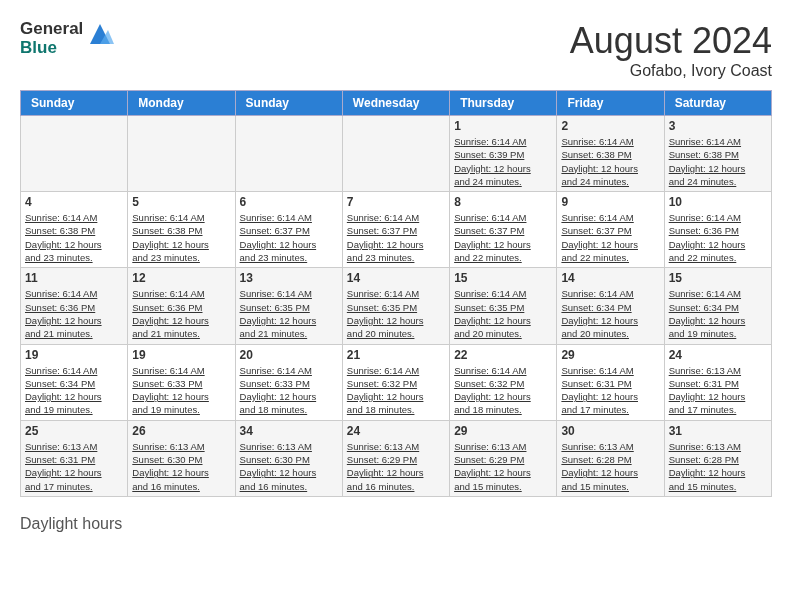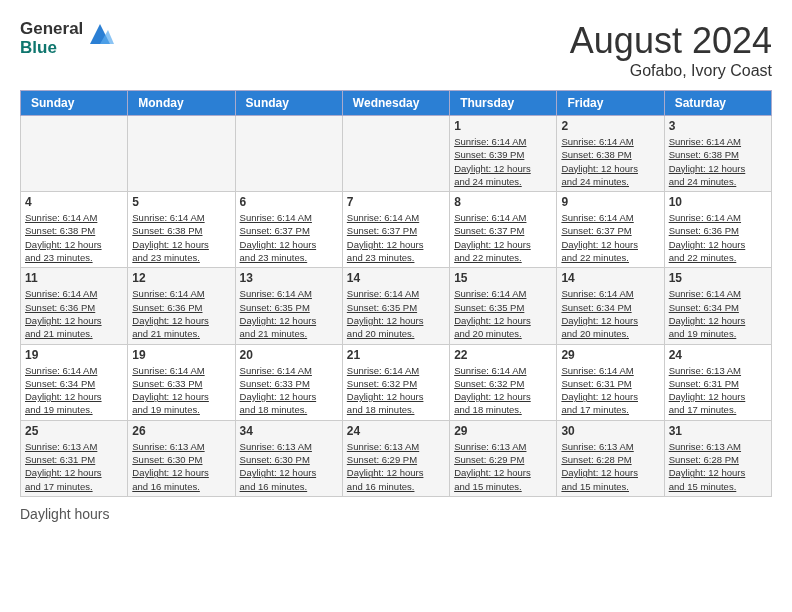--- a/index.html
+++ b/index.html
@@ -75,22 +75,22 @@
     .day-info {
       font-size: 9.5px;
       line-height: 1.4;
       color: #333;
       text-decoration: underline;
     }
     .empty-cell {
       background: #f5f5f5;
     }
     .footer {
-      margin-top: 9px;
-      font-size: 14px;
+      margin-top: 18px;
+      font-size: 16px;
       color: #555;
     }
   </style>
 </head>
 <body>
 
 <div class="page">
   <div class="header">
     <div class="logo">
       <div>

